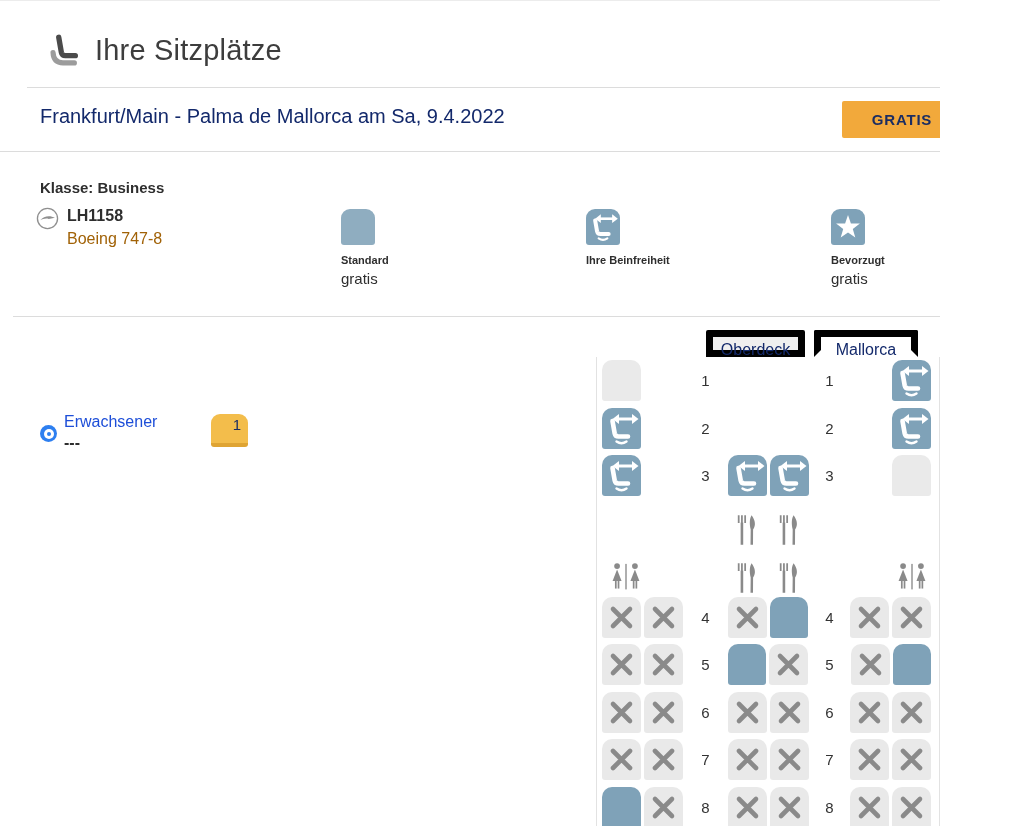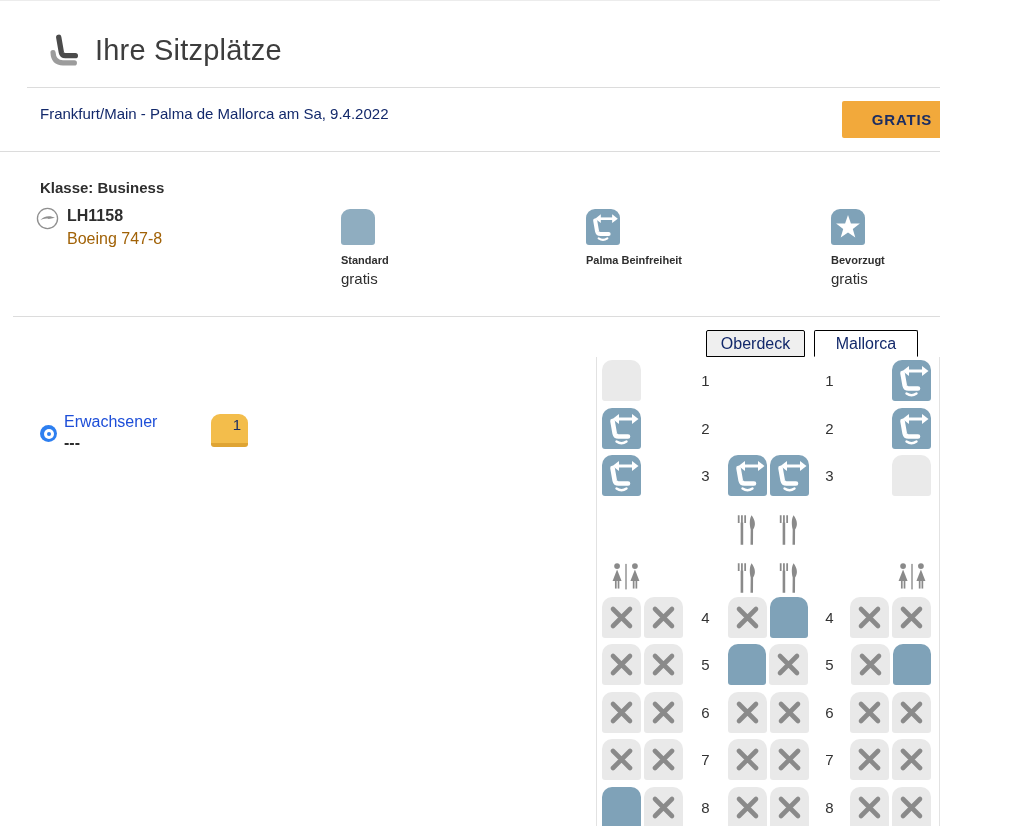--- a/index.html
+++ b/index.html
@@ -5,21 +5,21 @@
   html,body{margin:0;padding:0;background:#fff;}
   .page{position:relative;width:940px;height:826px;background:#fff;overflow:hidden;
         font-family:"Liberation Sans",sans-serif;color:#333;border-top:1px solid #ececec;box-sizing:border-box;}
   .divider{position:absolute;height:1px;background:#dcdcdc;}
 
   
   .page-title{position:absolute;left:95px;top:33px;font-size:29px;color:#3d3d3d;letter-spacing:.2px;}
   .title-icon{position:absolute;left:44px;top:32px;}
 
   
-  .route{position:absolute;left:40px;top:104px;font-size:15px;color:#13296b;}
+  .route{position:absolute;left:40px;top:104px;font-size:20px;color:#13296b;}
   .gratis{position:absolute;left:842px;top:100px;width:120px;height:37px;background:#f2a93b;
           color:#1b2d62;font-weight:bold;font-size:15px;letter-spacing:.8px;display:flex;
           align-items:center;justify-content:center;border-radius:2px;cursor:pointer;}
   .chevron{position:absolute;left:979px;top:109px;cursor:pointer;}
 
   
   .klasse{position:absolute;left:40px;top:178px;font-size:15px;font-weight:bold;color:#2e2e2e;}
   .crane{position:absolute;left:36px;top:206px;}
   .fltno{position:absolute;left:67px;top:206px;font-size:16px;font-weight:bold;color:#2e2e2e;}
   .actype{position:absolute;left:67px;top:229px;font-size:16px;color:#a16207;}
@@ -38,21 +38,21 @@
   .radio-ring{width:10px;height:10px;background:#fff;border-radius:50%;display:flex;align-items:center;justify-content:center;}
   .radio-dot{width:4px;height:4px;background:#2d7ff0;border-radius:50%;}
   .pax-label{position:absolute;left:64px;top:412px;font-size:16px;color:#1d4ed8;}
   .pax-seat{position:absolute;left:64px;top:433px;font-size:16px;font-weight:bold;color:#2e2e2e;}
   .pax-badge{position:absolute;left:211px;top:413px;width:37px;height:33px;background:#f3bd4b;
              border-bottom:4px solid #dfa433;border-radius:9px 9px 3px 3px;color:#1b2d62;
              font-size:15px;text-align:right;padding:2px 7px 0 0;box-sizing:border-box;}
 
   
   .tab{position:absolute;top:329px;height:27px;line-height:25px;text-align:center;font-size:16px;
-       color:#13296b;border:1px solid #000000;border-radius:2px 2px 0 0;background:#efefef;
+       color:#13296b;border:7px solid #000000;border-radius:2px 2px 0 0;background:#efefef;
        box-sizing:border-box;cursor:pointer;}
   .tab.active{background:#fff;border-bottom-color:#fff;}
 
   
   .seatmap{position:absolute;left:596px;top:356px;width:344px;height:470px;
            border-left:1px solid #e2e2e2;border-right:1px solid #e2e2e2;box-sizing:border-box;}
   .map-row{position:absolute;left:5px;display:flex;height:41px;}
   .sec{display:flex;gap:3px;}
   .sec-left{width:81px;justify-content:flex-start;}
   .sec-center{width:80px;justify-content:flex-start;}
@@ -111,21 +111,21 @@
   <div class="legend-item" style="left:586px;">
     <div class="legend-tile">
       <svg viewBox="0 0 39 41" width="34" height="36">
         <path d="M16 11 H31" stroke="#fff" stroke-width="3"></path>
         <polygon points="10.5,11 17,6 17,16" fill="#fff"></polygon>
         <polygon points="36.5,11 30,6 30,16" fill="#fff"></polygon>
         <path d="M10.5 13 l2.2 12.5 q0.6 3 3.8 3 h9.5" fill="none" stroke="#fff" stroke-width="4.6" stroke-linecap="round" stroke-linejoin="round"></path>
         <path d="M14.5 33.5 q5 3.4 10 0" fill="none" stroke="#fff" stroke-width="2.4" stroke-linecap="round"></path>
       </svg>
     </div>
-    <div class="legend-name">Palma Beinfreiheit</div>
+    <div class="legend-name">Ihre Beinfreiheit</div>
   </div>
   <div class="legend-item" style="left:831px;">
     <div class="legend-tile">
       <svg viewBox="0 0 34 36" width="34" height="36">
         <polygon fill="#fff" points="17,6 19.9,14.45 28.9,14.6 21.8,20.05 24.3,28.6 17,23.5 9.7,28.6 12.2,20.05 5.1,14.6 14.1,14.45"></polygon>
       </svg>
     </div>
     <div class="legend-name">Bevorzugt</div>
     <div class="legend-price">gratis</div>
   </div>

